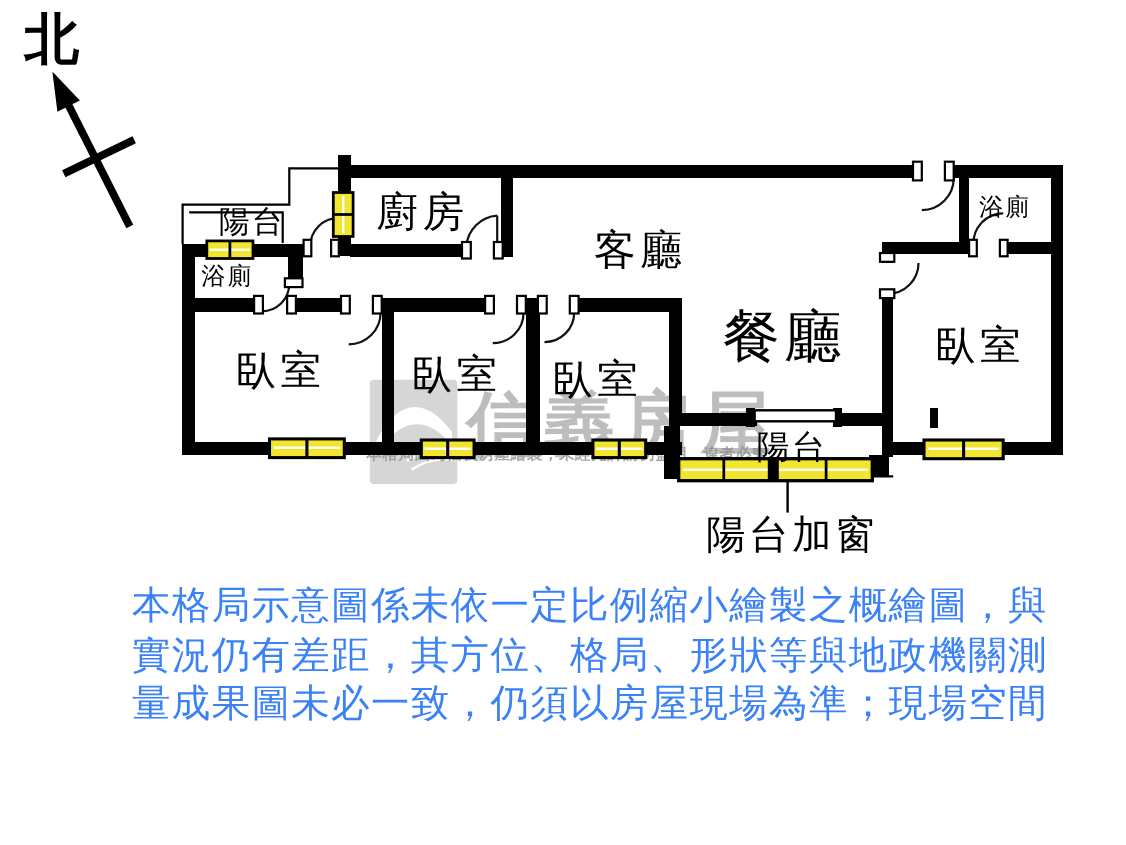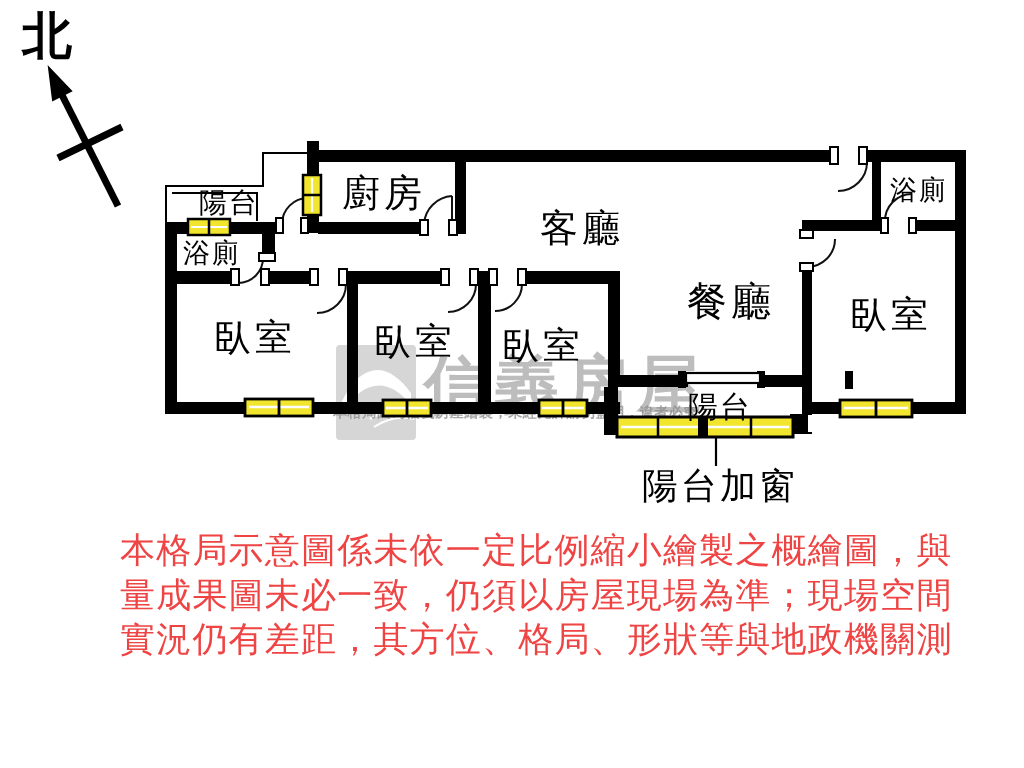--- a/index.html
+++ b/index.html
@@ -2,29 +2,29 @@
 <html><head>
 <meta charset="utf-8">
 <style>
   html,body{margin:0;padding:0;background:#ffffff;}
   #stage{position:relative;width:1024px;height:768px;background:#ffffff;overflow:hidden;
          font-family:"Liberation Serif","DejaVu Serif",serif;}
   #plan-svg{position:absolute;left:0;top:0;z-index:2;}
   .lbl{position:absolute;z-index:3;color:#000;white-space:nowrap;
        font-family:"Liberation Serif","DejaVu Serif",serif;line-height:1.05;}
   .room{letter-spacing:4px;}
-  .small-room{font-size:27px;letter-spacing:2px;}
+  .small-room{font-size:22px;letter-spacing:2px;}
   #watermark{position:absolute;left:0;top:0;width:1024px;height:768px;z-index:1;}
   #wm-brand{position:absolute;left:424px;top:342px;font-size:64px;font-weight:700;
             letter-spacing:7px;color:#a8a8a8;opacity:.75;}
   #wm-notice{position:absolute;left:333px;top:404px;font-size:14px;font-weight:700;
              letter-spacing:.6px;color:#8f8f8f;opacity:.8;}
   #wm-logo{position:absolute;left:336px;top:345px;opacity:.55;}
   #disclaimer{position:absolute;left:120px;top:527px;z-index:3;font-size:35px;
-              letter-spacing:1.2px;color:#ef4444;}
+              letter-spacing:1.2px;color:#3b82f6;}
   #disclaimer div{height:44.5px;white-space:nowrap;}
   #north-label{left:22px;top:10px;font-size:50px;font-weight:600;}
 </style>
 </head>
 <body>
 
 <div id="stage">
 
   <div id="watermark">
     <svg id="wm-logo" width="80" height="95" viewBox="0 0 80 95">
@@ -177,24 +177,24 @@
   <div class="lbl" id="north-label">北</div>
 
   <div class="lbl small-room" style="left:199px;top:188px;font-size:28px;">陽台</div>
   <div class="lbl small-room" style="left:183px;top:239px;">浴廁</div>
   <div class="lbl room" style="left:342px;top:174px;font-size:38px;">廚房</div>
   <div class="lbl room" style="left:540px;top:181px;font-size:38px;margin-top:28px;">客廳</div>
   <div class="lbl small-room" style="left:890px;top:176px;">浴廁</div>
   <div class="lbl room" style="left:214px;top:319px;font-size:37px;">臥室</div>
   <div class="lbl room" style="left:374px;top:323px;font-size:37px;">臥室</div>
   <div class="lbl room" style="left:502px;top:327px;font-size:37px;">臥室</div>
-  <div class="lbl room" style="left:687px;top:281px;font-size:40px;">餐廳</div>
+  <div class="lbl room" style="left:657px;top:281px;font-size:52px;">餐廳</div>
   <div class="lbl room" style="left:850px;top:296px;font-size:37px;">臥室</div>
   <div class="lbl" style="left:688px;top:391px;font-size:30px;letter-spacing:2px;">陽台</div>
   <div class="lbl" style="left:642px;top:468px;font-size:36px;letter-spacing:3px;">陽台加窗</div>
 
   <div id="disclaimer">
     <div>本格局示意圖係未依一定比例縮小繪製之概繪圖，與</div>
+    <div>實況仍有差距，其方位、格局、形狀等與地政機關測</div>
     <div>量成果圖未必一致，仍須以房屋現場為準；現場空間</div>
-    <div>實況仍有差距，其方位、格局、形狀等與地政機關測</div>
   </div>
 
 </div>
 
 </body></html>

